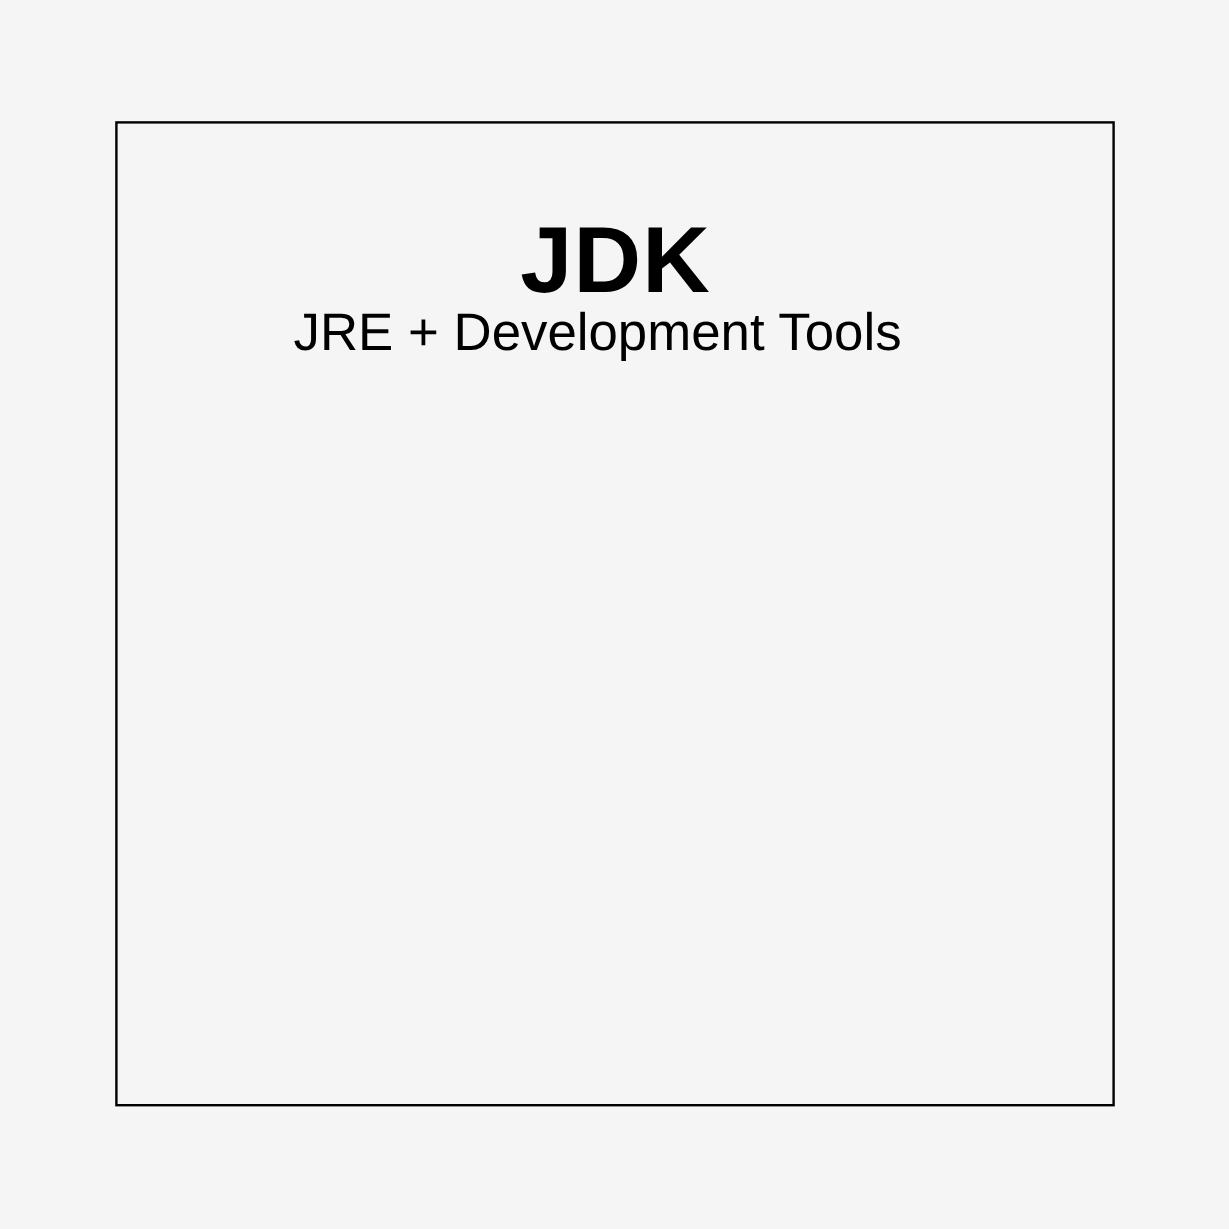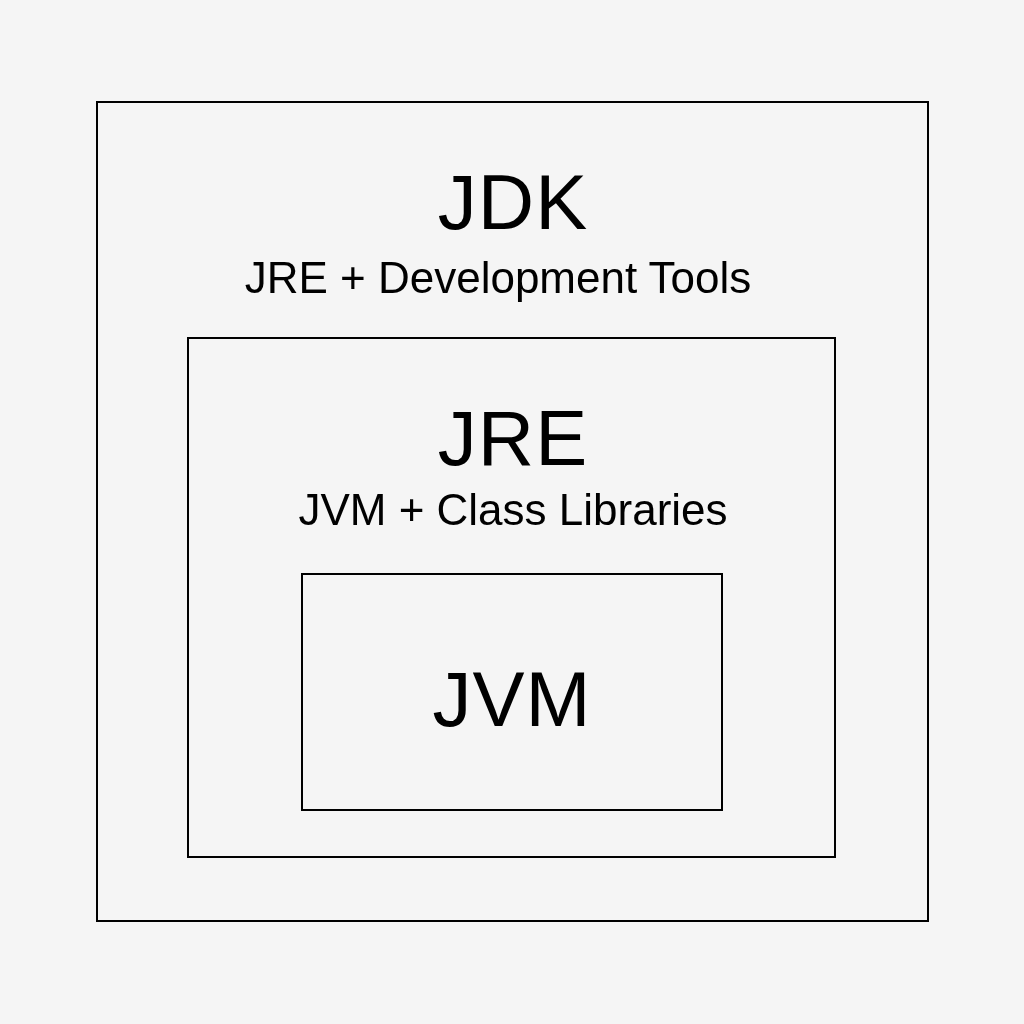--- a/index.html
+++ b/index.html
@@ -25,23 +25,24 @@
     }
     #jdk-box { left: 96px; top: 101px; width: 833px; height: 821px; }
     #jre-box { left: 187px; top: 337px; width: 649px; height: 521px; }
     #jvm-box { left: 301px; top: 573px; width: 422px; height: 238px; }
 
     .title {
       position: absolute;
       left: 0;
       width: 100%;
       text-align: center;
-      font-weight: normal;
+      font-weight: bold;
       letter-spacing: 1px;
       line-height: 1;
+      margin-top: 14px;
     }
     .subtitle {
       position: absolute;
       left: 0;
       width: 100%;
       text-align: center;
       font-weight: normal;
       line-height: 1;
     }
     
@@ -54,22 +55,14 @@
     #jvm-title { top: 85px; font-size: 78px; }
   </style>
 </head>
 <body>
 
 <div class="canvas">
   <div class="box" id="jdk-box">
     <div class="title" id="jdk-title">JDK</div>
     <div class="subtitle" id="jdk-subtitle">JRE + Development Tools</div>
 
-    <div class="box" id="jre-box" style="left:89px; top:234px;">
-      <div class="title" id="jre-title">JRE</div>
-      <div class="subtitle" id="jre-subtitle">JVM + Class Libraries</div>
-
-      <div class="box" id="jvm-box" style="left:112px; top:234px;">
-        <div class="title" id="jvm-title">JVM</div>
-      </div>
-    </div>
   </div>
 </div>
 
 </body></html>

